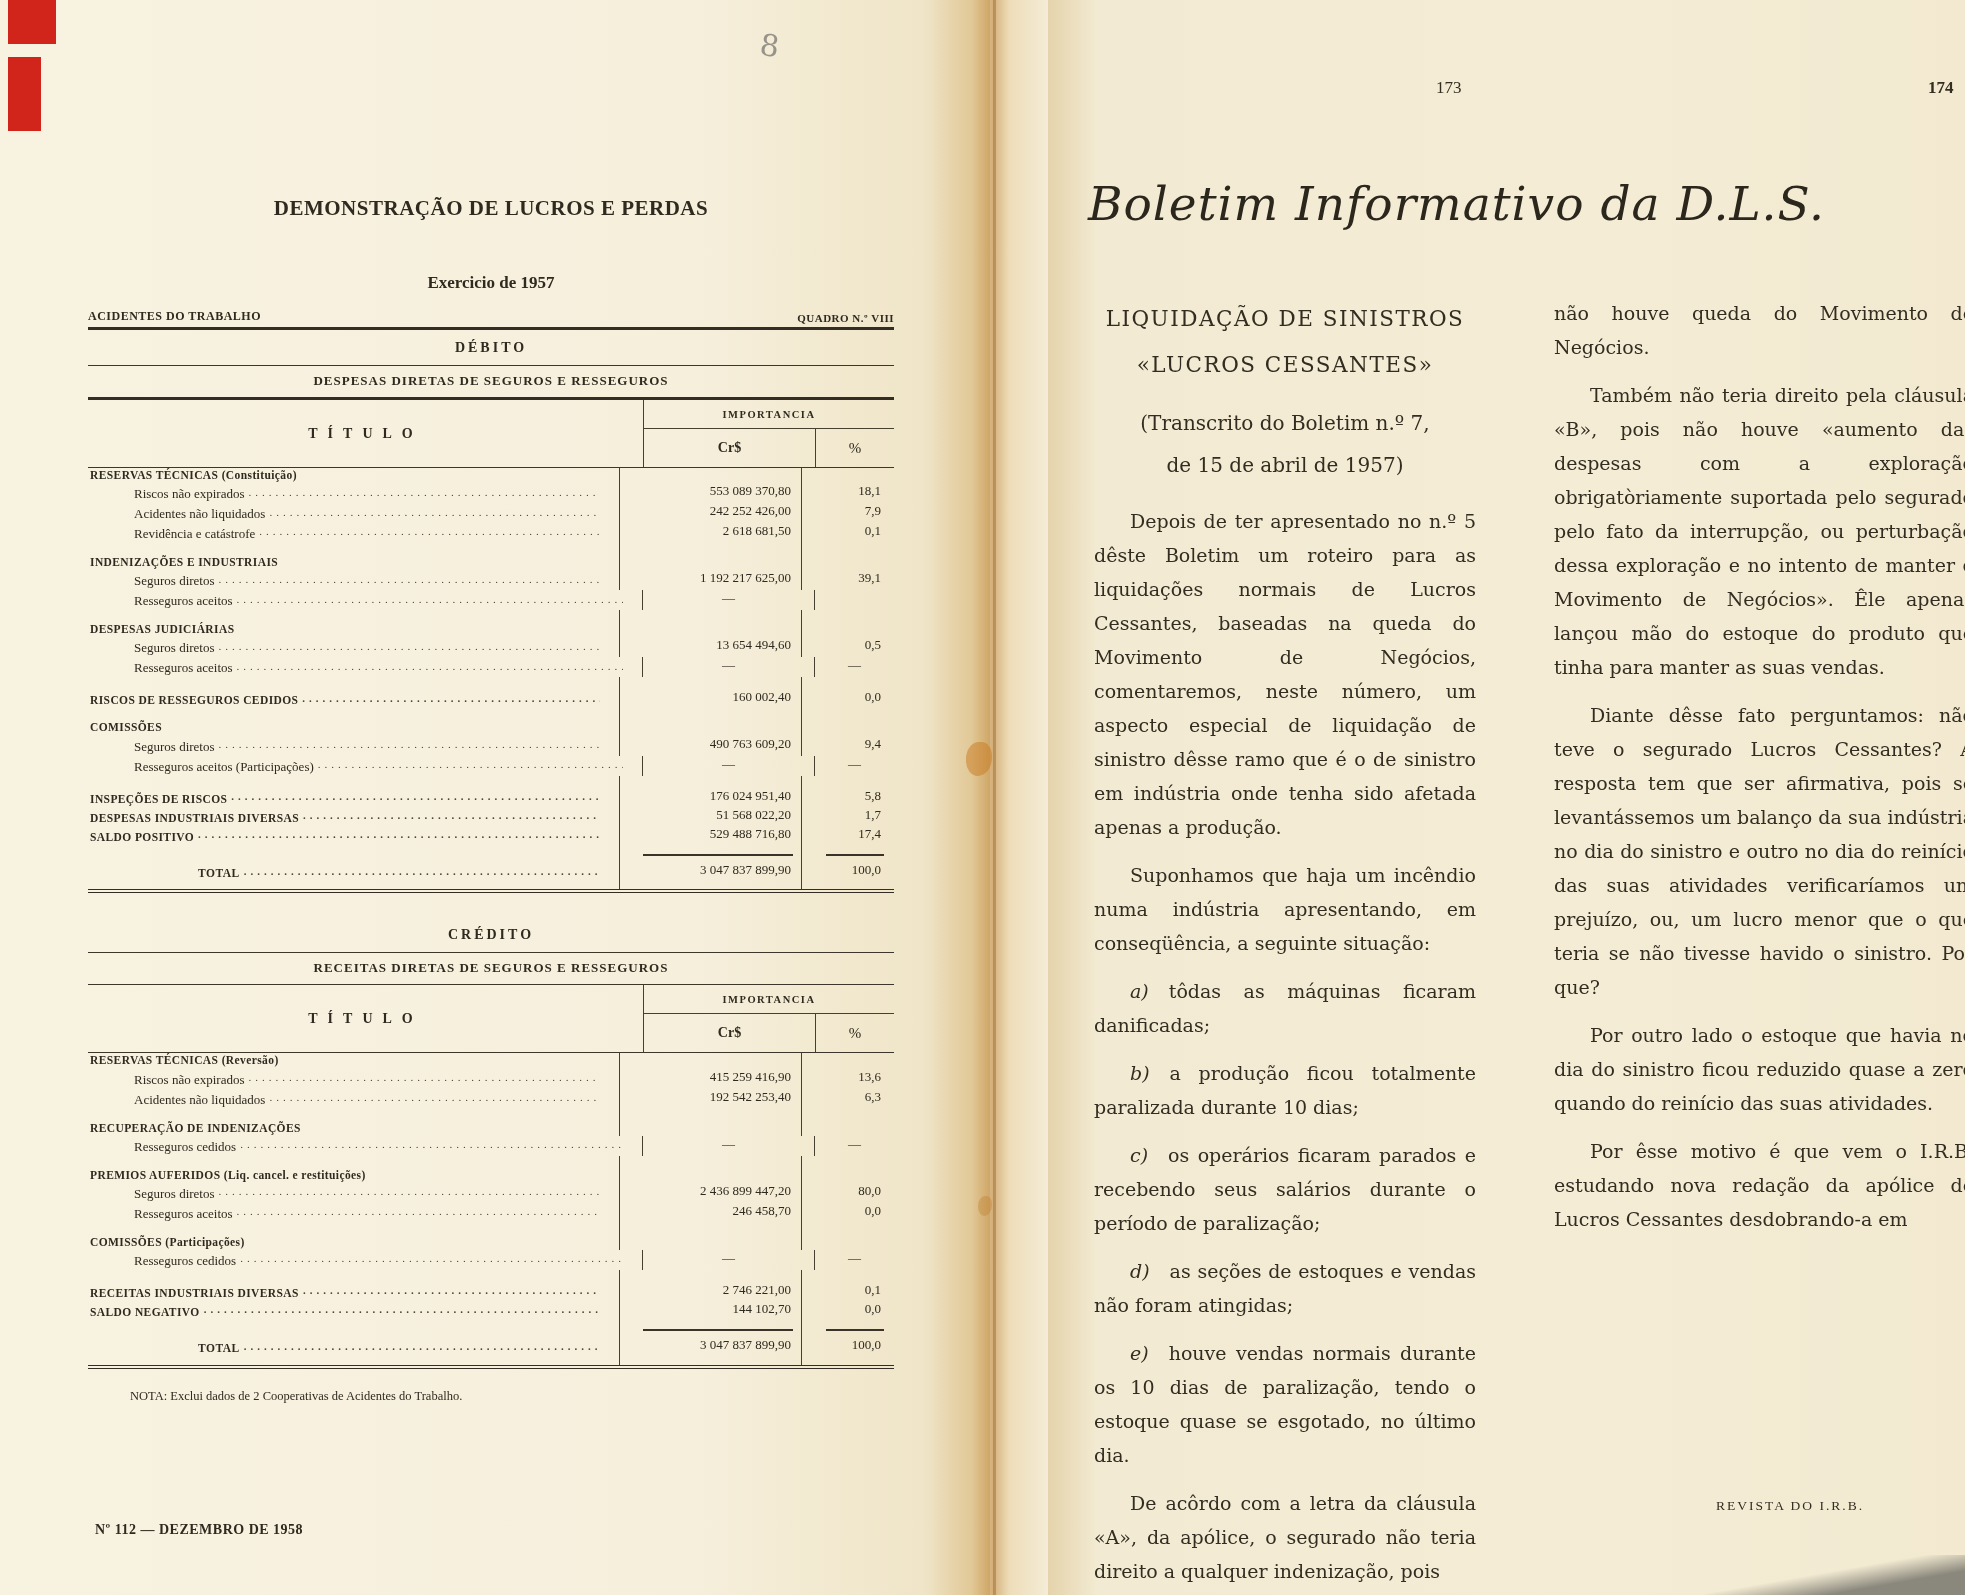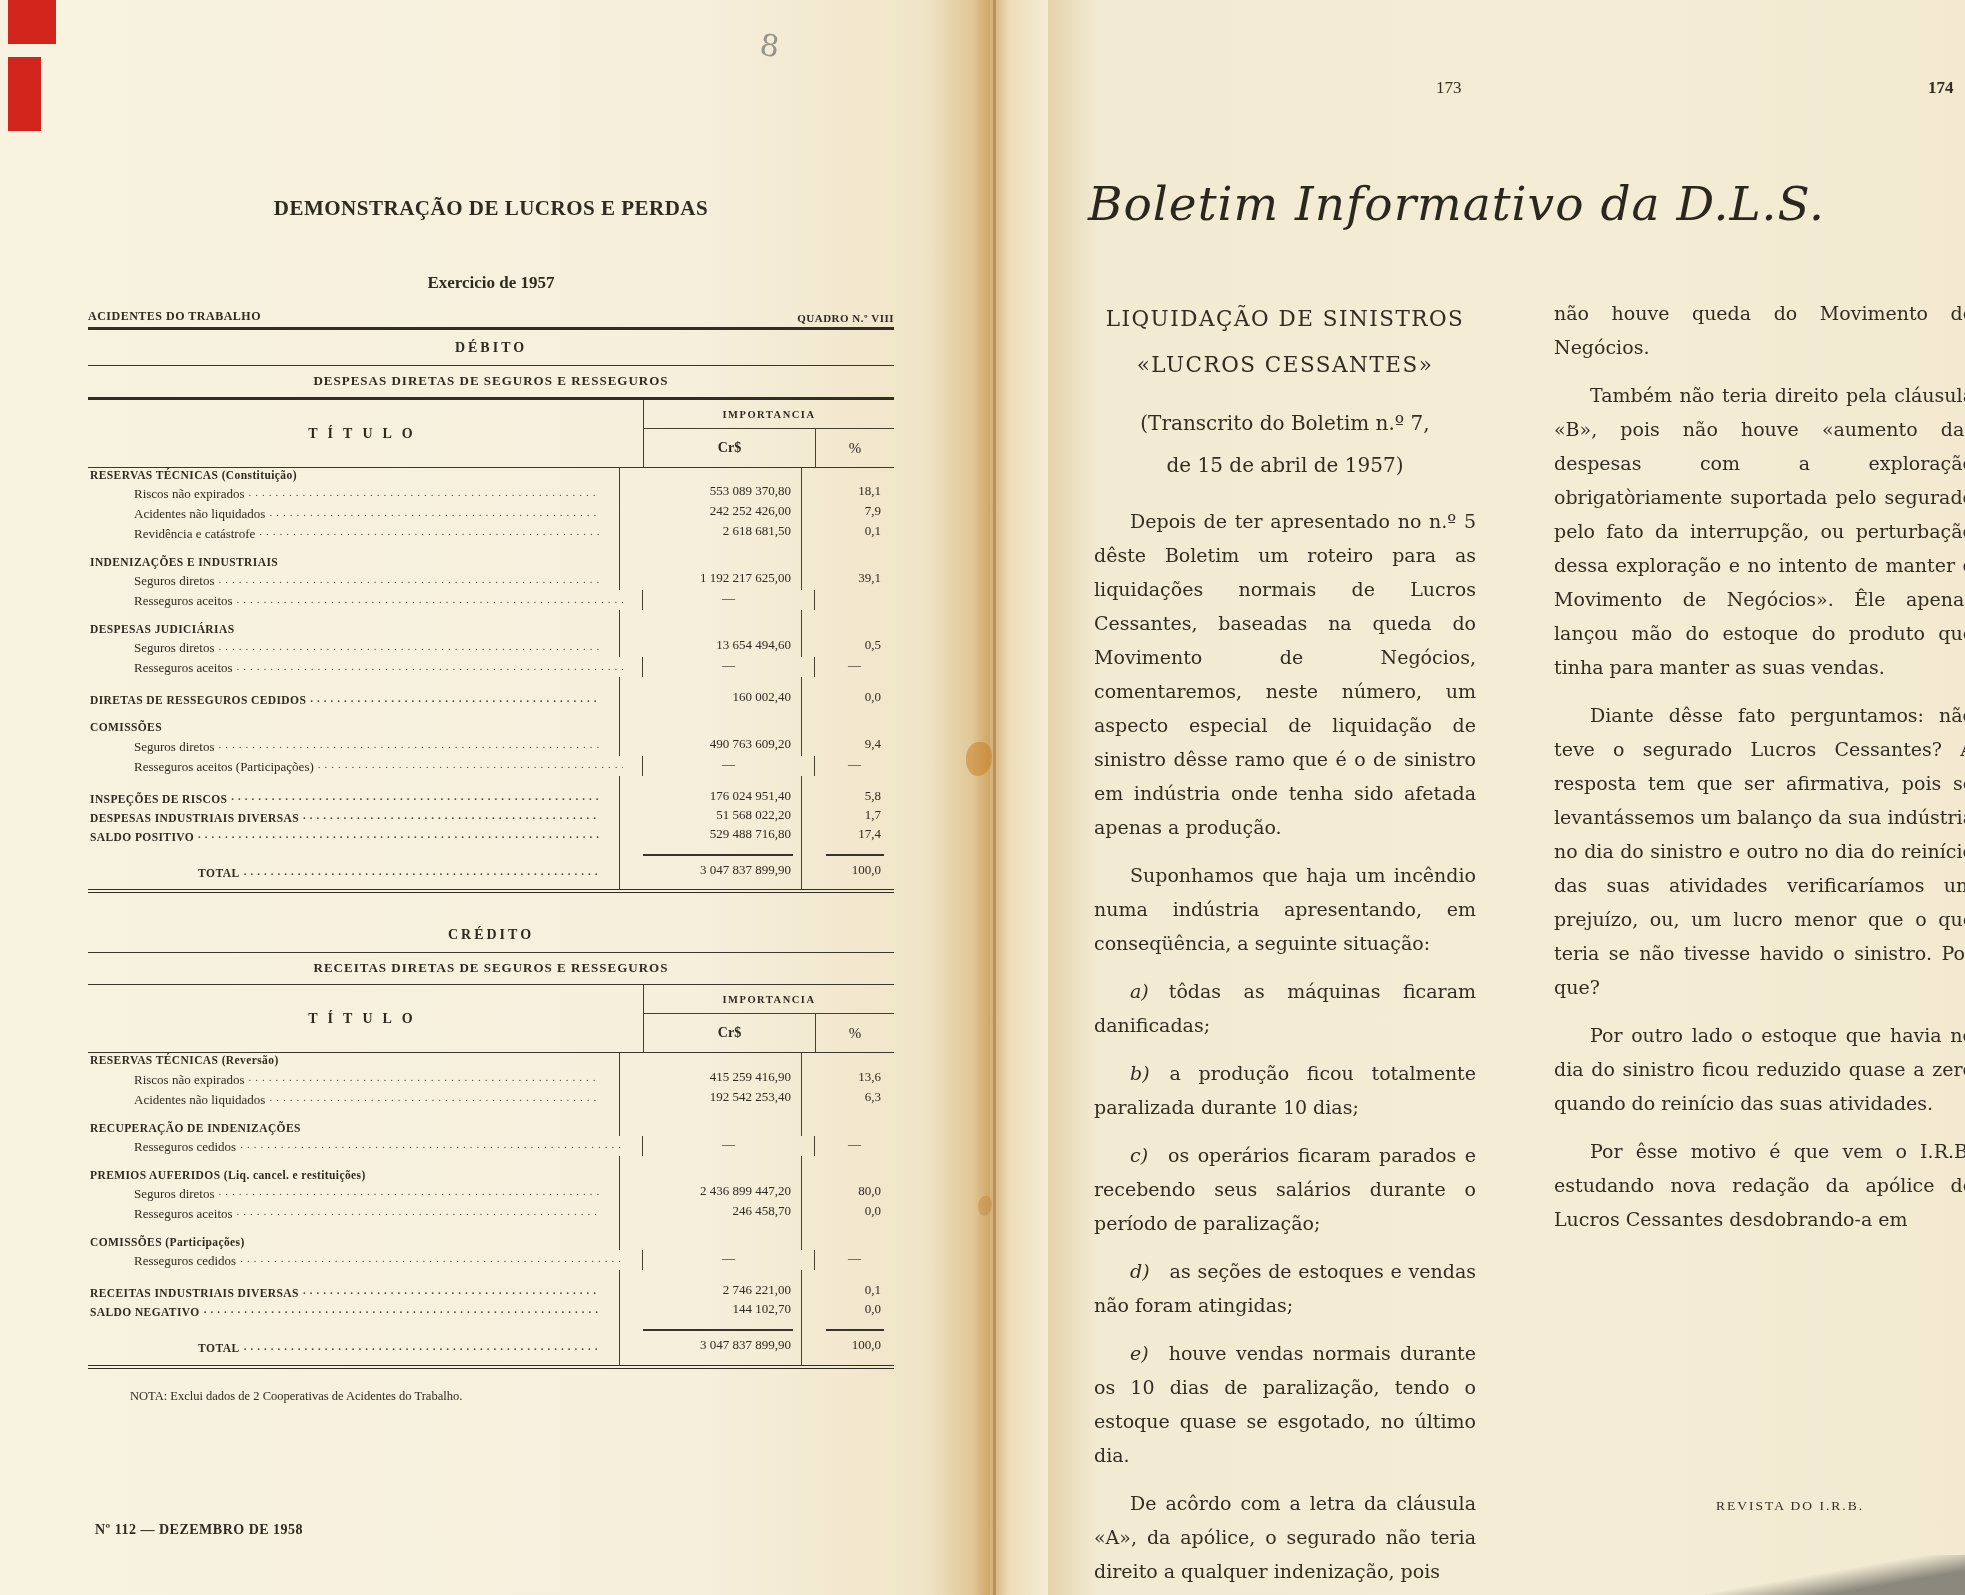--- a/index.html
+++ b/index.html
@@ -212,21 +212,21 @@
               <div class="c-label">
                 <span class="txt">Resseguros aceitos</span>
                 <span class="dots"></span>
               </div>
               <div class="c-val">—</div>
               <div class="c-pct">—</div>
             </div>
 
             <div class="row row-flat row-gap">
               <div class="c-label">
-                <span class="txt">DIRETAS DE RESSEGUROS CEDIDOS</span>
+                <span class="txt">RISCOS DE RESSEGUROS CEDIDOS</span>
                 <span class="dots"></span>
               </div>
               <div class="c-val">160 002,40</div>
               <div class="c-pct">0,0</div>
             </div>
 
             <div class="row row-group row-gap">
               <div class="c-label">
                 <span class="txt">COMISSÕES</span>
               </div>

